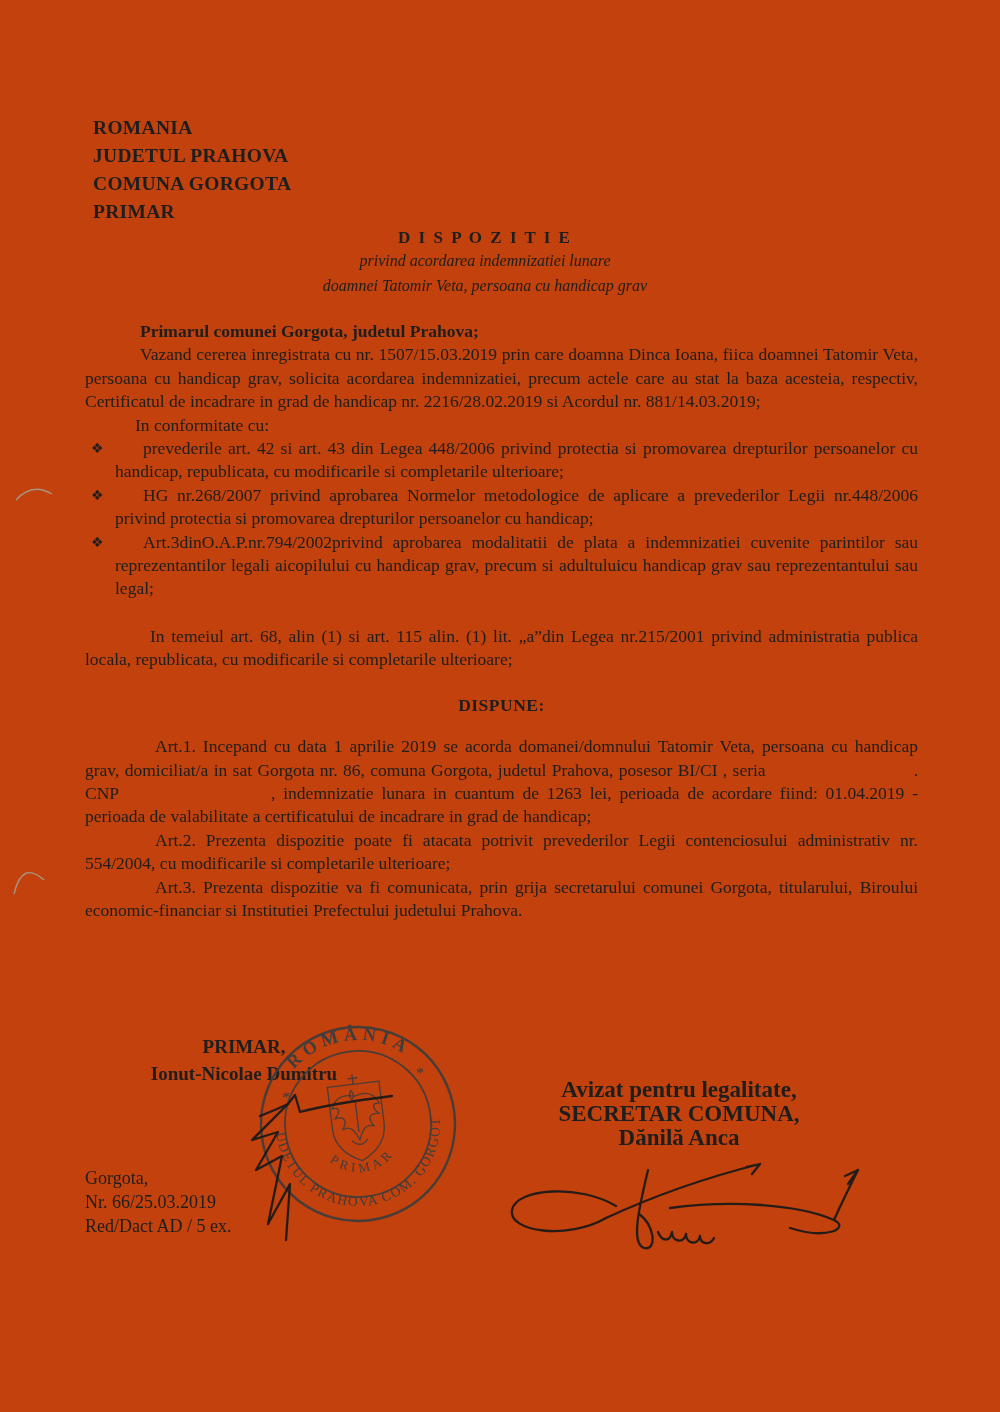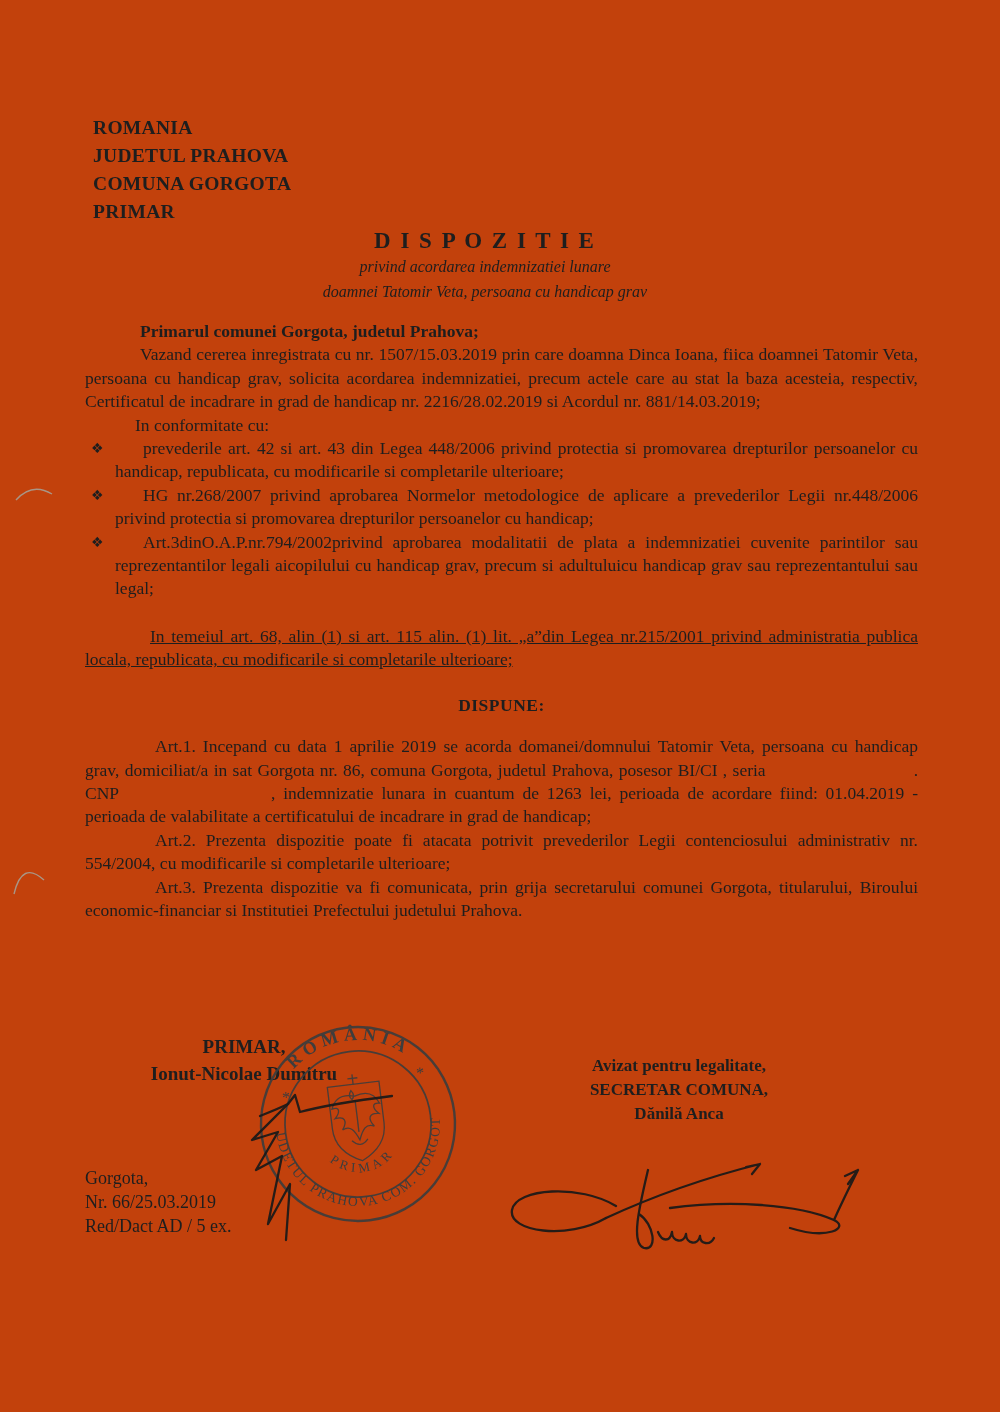--- a/index.html
+++ b/index.html
@@ -12,49 +12,49 @@
     color:#1e1e1e;
     overflow:hidden;
   }
   
   .org-block{
     position:absolute;left:93px;top:114px;
     font-weight:bold;font-size:19.5px;line-height:28px;letter-spacing:.3px;
   }
   
   .title-block{position:absolute;left:0;right:30px;top:228px;text-align:center;}
-  .title-main{font-size:23px;font-weight:bold;letter-spacing:2px;}
+  .title-main{font-size:17px;font-weight:bold;letter-spacing:2px;}
   .title-sub{font-size:16px;font-weight:normal;font-style:italic;line-height:25px;}
   
   .body-block{
     position:absolute;left:85px;width:833px;top:320px;
     font-size:17.5px;line-height:23.4px;text-align:justify;
   }
   .body-block p{margin:0;}
   p.primarul{text-indent:55px;font-weight:bold;text-align:left;}
   p.vazand{text-indent:55px;}
   p.conf{text-indent:50px;text-align:left;}
   .bullet-row{display:flex;padding-left:6px;}
   .bullet-glyph{flex:0 0 24px;font-size:14px;line-height:23.4px;}
   .bullet-text{flex:1;text-indent:28px;text-align:justify;}
-  p.temeiul{margin-top:24px !important;text-indent:65px;text-decoration:underline;}
+  p.temeiul{margin-top:24px !important;text-indent:65px;}
   p.dispune{margin:22px 0 18px 0 !important;text-align:center;font-weight:bold;letter-spacing:.5px;}
   p.art{text-indent:70px;}
   .b{font-weight:normal;}
   .blank{display:inline-block;}
   .blank-seria{width:148px;}
   .blank-cnp{width:152px;}
   
   .primar-sign{
     position:absolute;left:128px;top:1033px;width:232px;text-align:center;
     font-weight:bold;font-size:19px;line-height:27px;
   }
   .avizat{
-    position:absolute;left:545px;top:1054px;width:268px;text-align:center;
-    font-weight:bold;font-size:17px;line-height:24px;
+    position:absolute;left:545px;top:1078px;width:268px;text-align:center;
+    font-weight:bold;font-size:23px;line-height:24px;
   }
   .footer-block{
     position:absolute;left:85px;top:1166px;
     font-size:18px;line-height:24px;
   }
   
   .stamp{position:absolute;left:256px;top:1022px;width:204px;height:204px;transform:rotate(-7deg);}
   .stamp svg{display:block;}
   
   .sig-left{position:absolute;left:238px;top:1072px;width:200px;height:175px;}

